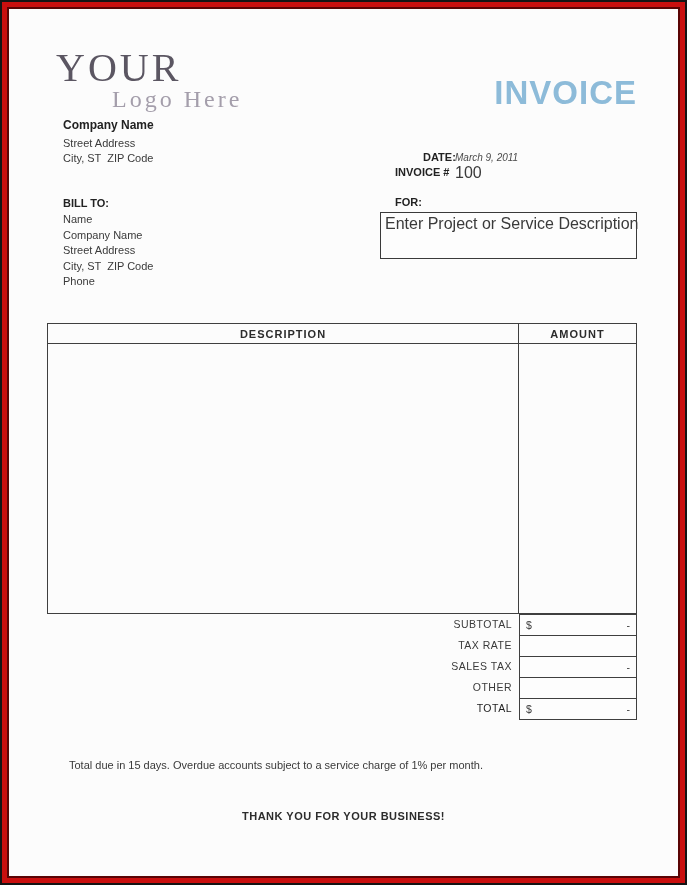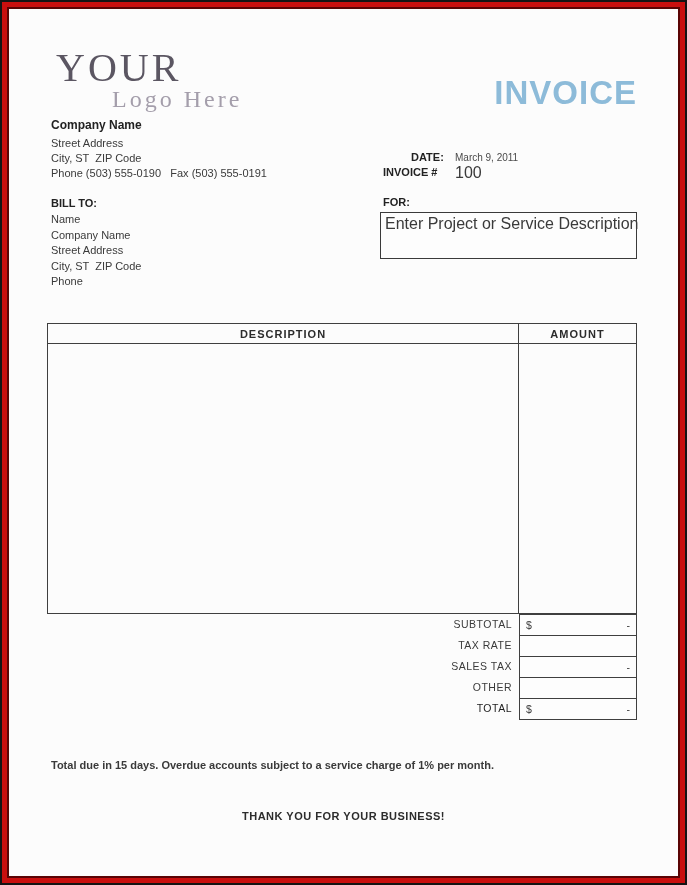--- a/index.html
+++ b/index.html
@@ -18,31 +18,31 @@
   
   .logo-your { left:56px; top:46px; font-family:"Liberation Serif", serif;
                font-size:40px; letter-spacing:3px; color:#5b5662; line-height:1.1; }
   .logo-here { left:112px; top:86px; font-family:"Liberation Serif", serif;
                font-size:24px; letter-spacing:3px; color:#a49eab; line-height:1.1; }
 
   
   .invoice-title { right:50px; top:74px; font-size:33px; font-weight:800;
                    letter-spacing:1px; color:#8dbbd9; }
 
-  .t11 { font-size:11px; line-height:13px; white-space:pre; }
+  .t11 { font-size:11px; line-height:13px; white-space:pre;margin-left:12px; }
   .t10 { font-size:16px; line-height:12px; white-space:pre; }
   .bold { font-weight:700; color:#222; }
 
   .company-name  { left:51px; top:119px; }
   .company-street{ left:51px; top:137px; }
   .company-city  { left:51px; top:152px; }
   .company-phone { left:51px; top:167px; }
 
   .date-label { left:383px; top:151px;padding-left:28px; }
-  .date-value { left:455px; top:152px; font-size:10px; color:#4a4a4a; }
+  .date-value { left:455px; top:152px; font-size:10px; color:#4a4a4a;font-style:italic; }
   .invno-label{ left:383px; top:166px; }
   .invno-value{ left:455px; top:167px; }
 
   .billto-label { left:51px; top:197px; }
   .bill-line { left:51px; }
 
   .for-label { left:383px; top:196px; }
   .for-box { left:380px; top:212px; width:257px; height:47px;
              border:1px solid #3a3a3a; padding:2px 4px; background:#fdfdfd; }
 
@@ -60,42 +60,41 @@
 
   
   .total-label { font-size:10.5px; letter-spacing:0.5px; text-align:right;
                  width:182px; left:330px; color:#3a3a3a; }
   .total-label.strong { font-weight:400; color:#1d1d1d; }
   .total-box { left:519px; width:118px; height:22px; border:1px solid #3f3f3f;
                background:#fdfdfd; display:flex; justify-content:space-between;
                align-items:center; padding:0 6px; font-size:10.5px; color:#3a3a3a; }
 
   .checks-line { left:51px; top:743px; }
-  .terms-line  { left:51px; top:759px;font-weight:bold; }
+  .terms-line  { left:57px; top:759px; }
   .thanks { left:0; top:810px; width:100%; text-align:center; font-size:11px;
             font-weight:700; letter-spacing:0.5px; color:#2c2c2c; }
 </style>
 </head>
 <body>
 
 <div class="canvas">
 
   <div class="frame-outer"></div>
   <div class="frame-red"></div>
   <div class="frame-inner"></div>
 
   <div class="abs logo-your">YOUR</div>
   <div class="abs logo-here">Logo Here</div>
 
   <div class="abs invoice-title">INVOICE</div>
 
   <div class="abs t11 bold company-name" style="font-size:12px;">Company Name</div>
   <div class="abs t11 company-street">Street Address</div>
   <div class="abs t11 company-city">City, ST  ZIP Code</div>
-  <div class="abs t11 company-phone">Phone (503) 555-0190   Fax (503) 555-0191</div>
 
   <div class="abs t11 bold date-label">DATE:</div>
   <div class="abs date-value">March 9, 2011</div>
   <div class="abs t11 bold invno-label">INVOICE #</div>
   <div class="abs t10 invno-value">100</div>
 
   <div class="abs t11 bold billto-label">BILL TO:</div>
   <div class="abs t11 bill-line" style="top:213px;">Name</div>
   <div class="abs t11 bill-line" style="top:229px;">Company Name</div>
   <div class="abs t11 bill-line" style="top:244px;">Street Address</div>

